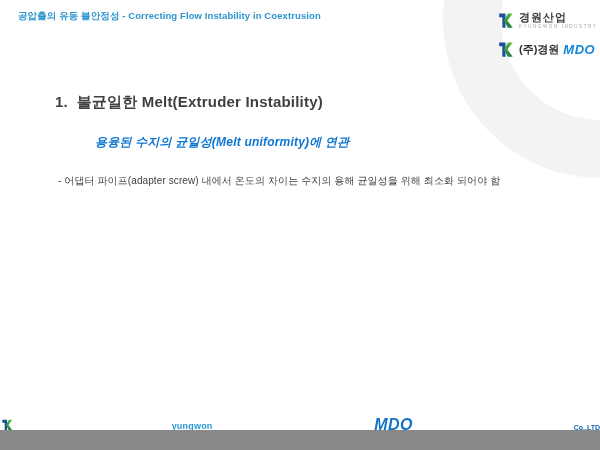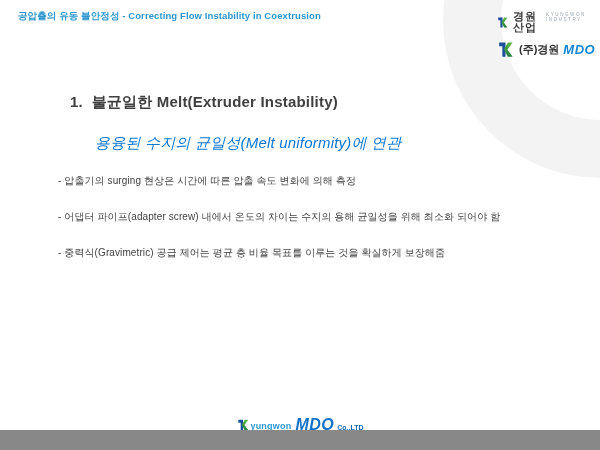--- a/index.html
+++ b/index.html
@@ -23,49 +23,49 @@
     position:absolute; left:18px; top:10px;
     font-size:9.5px; font-weight:bold; color:#2c95cf;
     letter-spacing:0.1px; white-space:pre;
   }
 
   
   .logo-row { position:absolute; display:flex; align-items:center; gap:4px; }
   .logo-industry { left:496px; top:11px; }
   .logo-company  { left:496px; top:40px;justify-content:space-between; }
   .k-mark { width:19px; height:19px; display:block; }
-  .logo-industry .text-block { display:flex; line-height:1; }
+  .logo-industry .text-block { display:flex; flex-direction:column; line-height:1; }
   .logo-kr { font-size:11px; font-weight:bold; color:#3a3a3a; letter-spacing:1px; }
   .logo-sub { font-size:4.5px; color:#9aa7b2; letter-spacing:1.6px; margin-top:2px; }
   .logo-prefix { font-size:11px; font-weight:bold; color:#303030; }
   .logo-brand { font-size:13px; font-weight:800; font-style:italic; color:#0f86d8; letter-spacing:0.5px; }
 
   
   .slide-title {
-    position:absolute; left:70px; top:93px;
+    position:absolute; left:55px; top:93px;
     font-size:15px; font-weight:bold; color:#3f3f3f;
     white-space:pre; letter-spacing:0.2px;
   }
   .slide-subtitle {
     position:absolute; left:95px; top:134px;
-    font-size:15px; font-weight:normal; font-style:italic;
+    font-size:12px; font-weight:bold; font-style:italic;
     color:#0d76d3; letter-spacing:0.2px; white-space:pre;
   }
   .bullets { position:absolute; left:58px; top:174px; width:520px; }
   .bullet {
     font-size:10px; color:#3f3f3f; line-height:13px;
     margin-bottom:23px; white-space:pre; letter-spacing:0.1px;
   }
   .bullet:nth-child(3) { margin-bottom:24px; }
   .bullet:nth-child(4) { margin-bottom:20px; }
 
   
   .footer-logo {
     position:absolute; left:0; right:0; top:418px;
-    display:flex; justify-content:center; align-items:flex-end; gap:1px;
+    display:flex; justify-content:space-between; align-items:flex-end; gap:1px;
   }
   .footer-kmark { width:14px; height:14px; display:block; margin-right:-1px; }
   .footer-name { font-size:9px; font-weight:bold; color:#2a97d4; letter-spacing:0.2px; padding-bottom:1px; }
   .footer-brand { font-size:16px; font-weight:800; font-style:italic; color:#1372c8; letter-spacing:0.5px; line-height:14px; margin-left:3px; }
   .footer-suffix { font-size:7px; font-weight:bold; color:#1465b4; padding-bottom:1px; margin-left:2px; }
 
   .hidden-defs { position:absolute; width:0; height:0; overflow:hidden; }
 </style>
 </head>
 <body>
@@ -105,23 +105,21 @@
       </svg>
     <span class="logo-prefix">(주)경원</span>
     <span class="logo-brand">MDO</span>
   </div>
 
   <div class="slide-title">1.  불균일한 Melt(Extruder Instability)</div>
 
   <div class="slide-subtitle">용융된 수지의 균일성(Melt uniformity)에 연관</div>
 
   <div class="bullets">
-    <div class="bullet">- 압출기의 surging 현상은 시간에 따른 압출 속도 변화에 의해 측정</div>
     <div class="bullet">- 어댑터 파이프(adapter screw) 내에서 온도의 차이는 수지의 용해 균일성을 위해 최소화 되어야 함</div>
-    <div class="bullet">- 중력식(Gravimetric) 공급 제어는 평균 층 비율 목표를 이루는 것을 확실하게 보장해줌</div>
   </div>
 
   <div class="footer-logo">
     <svg class="footer-kmark">
         <use href="#kmark"></use>
       </svg>
     <span class="footer-name">yungwon</span>
     <span class="footer-brand">MDO</span>
     <span class="footer-suffix">Co.,LTD</span>
   </div>

